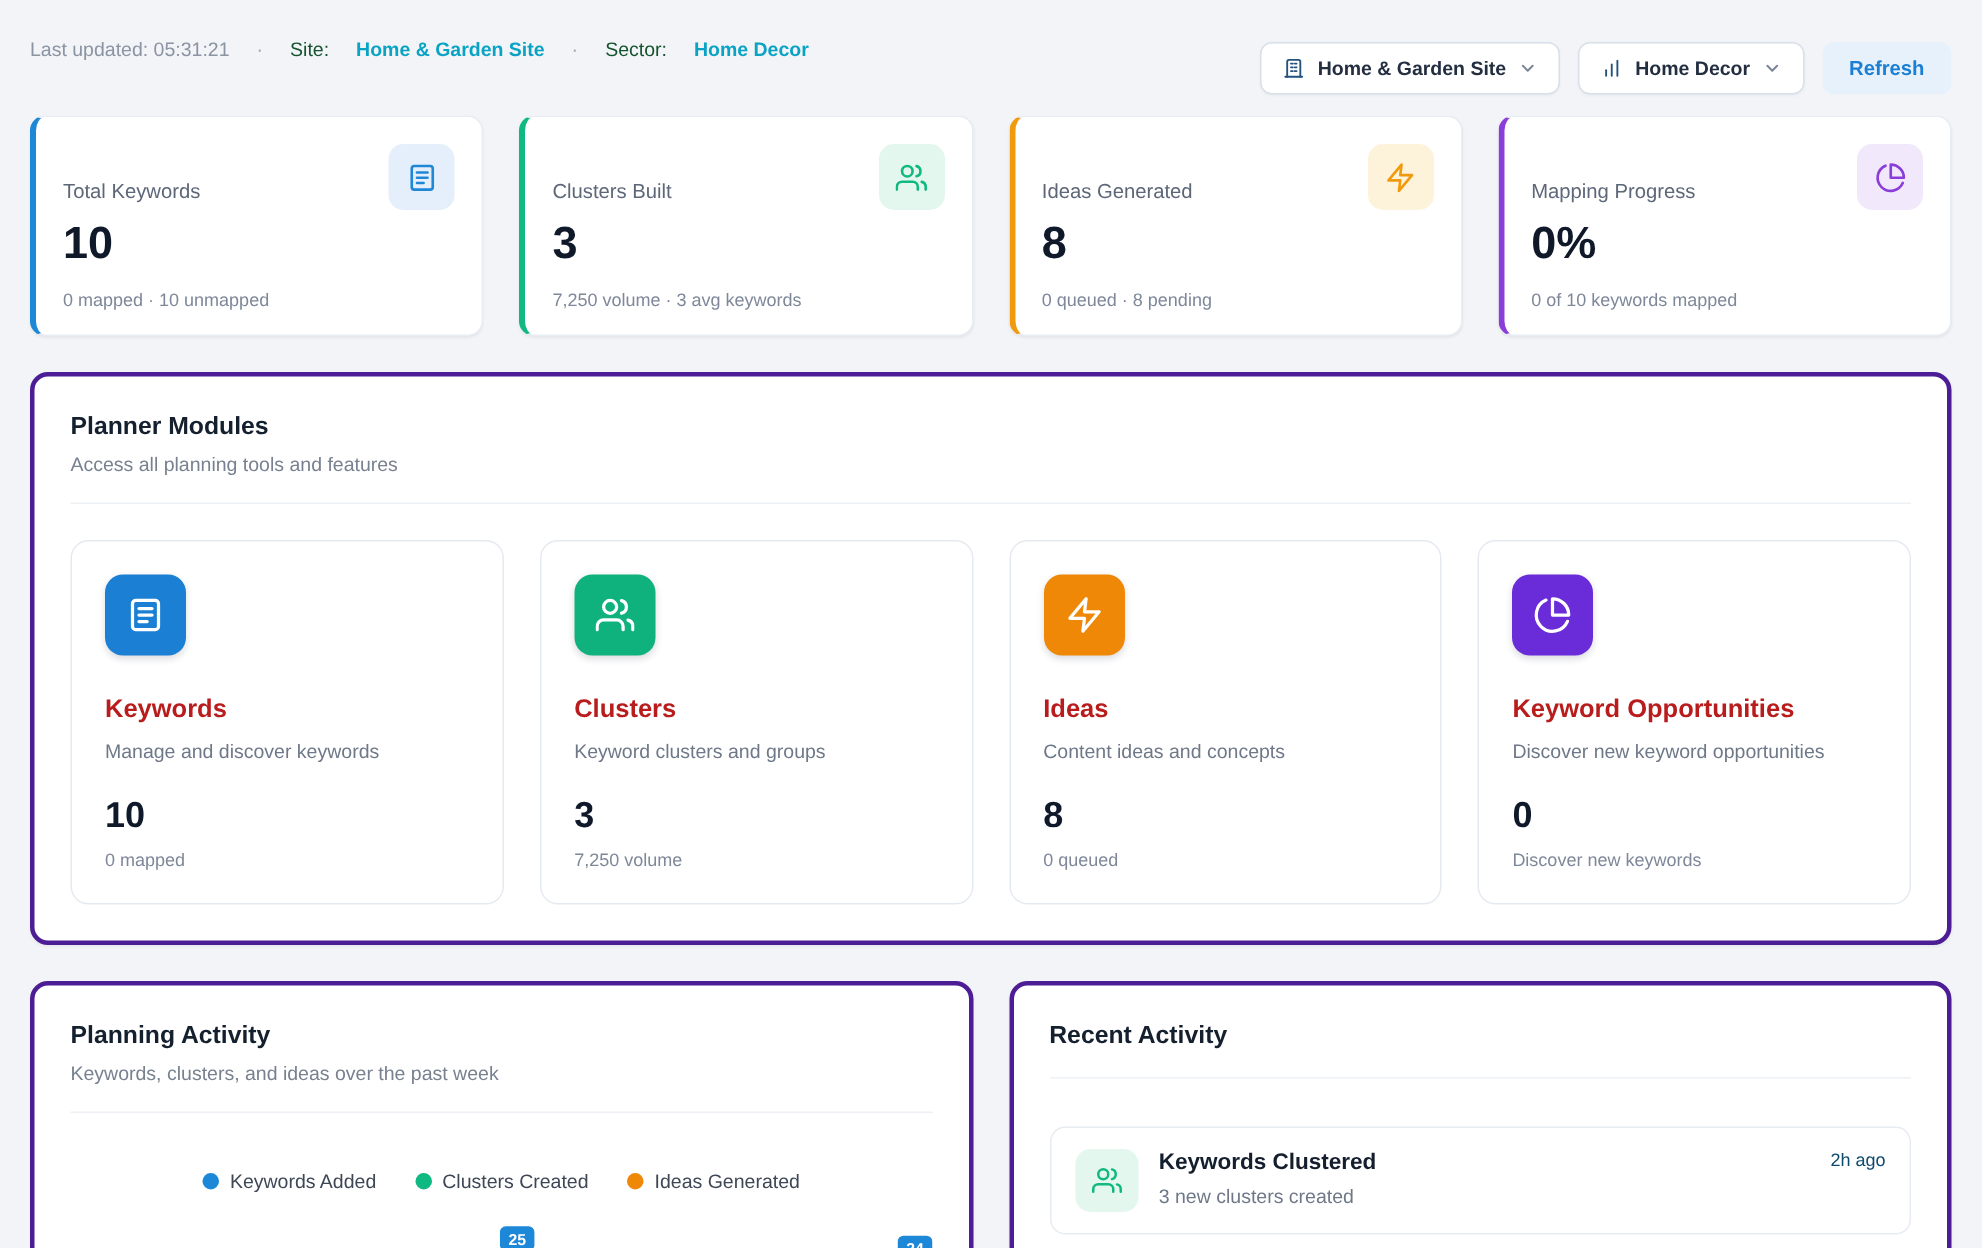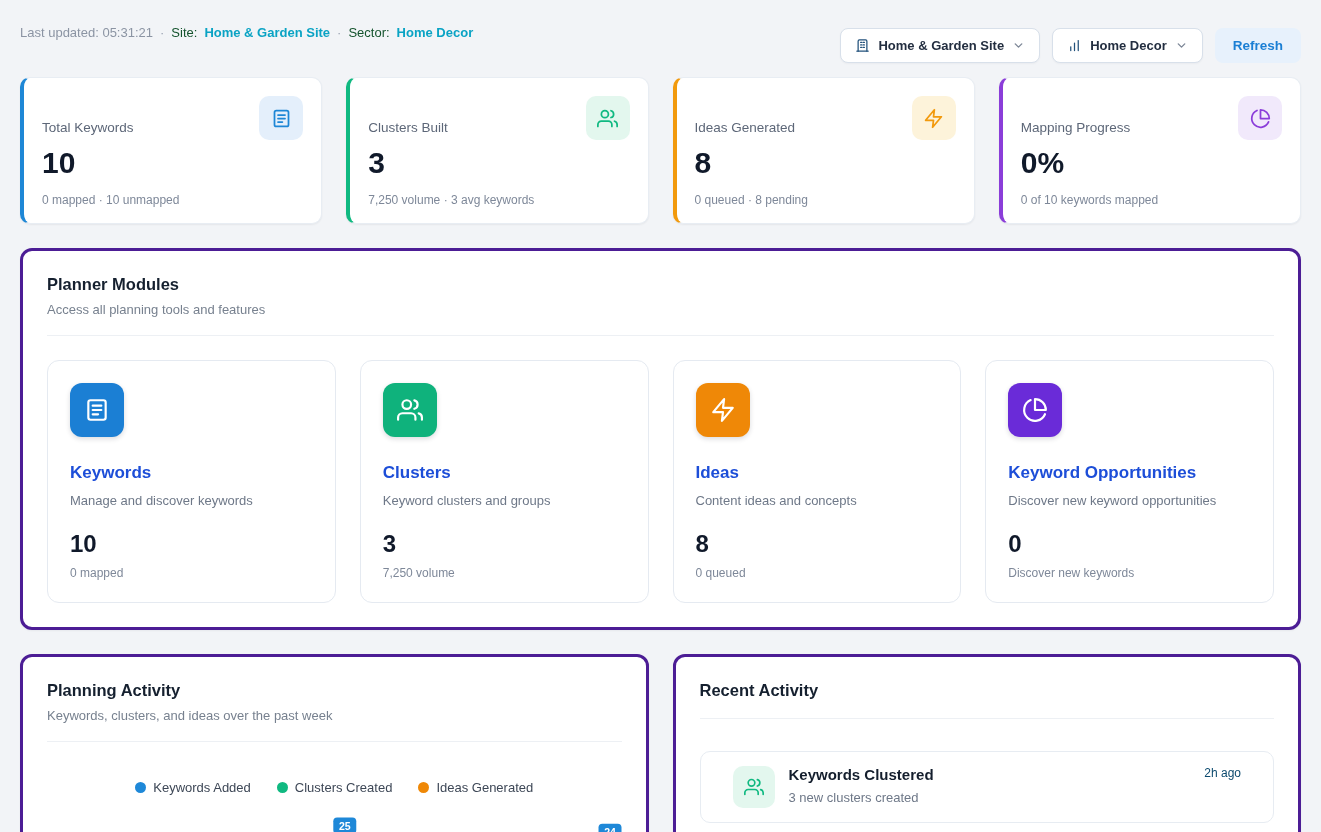--- a/index.html
+++ b/index.html
@@ -3,21 +3,21 @@
 <meta charset="utf-8">
 <style>
   *{box-sizing:border-box;margin:0;padding:0;}
   html,body{width:1321px;height:832px;}
   body{overflow:hidden;background:#f2f4f7;font-family:"Liberation Sans",sans-serif;color:#18212f;}
   .page{padding:16px 20px;}
 
   
   .topbar{display:flex;justify-content:space-between;align-items:flex-start;}
   .page-title{font-size:25px;font-weight:700;color:#141d2b;letter-spacing:.2px;}
-  .subline{margin-top:9px;font-size:13px;display:flex;align-items:center;gap:7px;color:#8b94a3;justify-content:flex-end;}
+  .subline{margin-top:9px;font-size:13px;display:flex;align-items:center;gap:18px;color:#8b94a3;justify-content:flex-end;}
   .subline .strong{color:#14532d;font-weight:400;}
   .subline a{color:#0aa3c4;font-weight:700;text-decoration:none;cursor:pointer;}
   .dot-sep{color:#9aa3b2;}
   .controls{display:flex;gap:12px;margin-top:12px;}
   .select-btn{display:flex;align-items:center;gap:8px;background:#fff;border:1px solid #d8e0ea;border-radius:8px;padding:9px 14px;font-size:13px;font-weight:700;color:#232e40;font-family:inherit;cursor:pointer;box-shadow:0 1px 2px rgba(15,23,42,.04);}
   .select-btn svg.lead{width:15px;height:15px;color:#23527c;}
   .select-btn svg.chev{width:13px;height:13px;color:#7c8696;}
   .refresh-btn{background:#e7f1fc;color:#1b7fd4;border:none;border-radius:8px;padding:9px 18px;font-size:13.5px;font-weight:700;font-family:inherit;cursor:pointer;}
 
   
@@ -33,35 +33,35 @@
   .card{background:#fff;border:3px solid #4c1d95;border-radius:12px;box-shadow:0 1px 2px rgba(15,23,42,.05);}
   .modules-card{margin-top:24px;padding:24px;}
   .sec-title{font-size:16.5px;font-weight:700;color:#15202f;}
   .sec-sub{font-size:13px;color:#77818f;margin-top:8px;}
   .sec-divider{height:1px;background:#edf0f4;margin-top:18px;}
 
   .modules-grid{display:grid;grid-template-columns:repeat(4,1fr);gap:24px;margin-top:24px;}
   .module-card{border:1px solid #e5eaf1;border-radius:12px;padding:22px;background:#fff;cursor:pointer;}
   .module-icon{width:54px;height:54px;border-radius:12px;background:var(--mcolor);color:#fff;display:flex;align-items:center;justify-content:center;box-shadow:0 2px 5px rgba(15,23,42,.15);}
   .module-icon svg{width:26px;height:26px;}
-  .module-title{font-size:17px;font-weight:700;color:#1d4ed8;margin-top:26px;}
+  .module-title{font-size:17px;font-weight:700;color:#b91c1c;margin-top:26px;}
   .module-desc{font-size:13px;color:#6e7888;margin-top:10px;}
   .module-value{font-size:24px;font-weight:800;color:#10192a;margin-top:22px;}
   .module-detail{font-size:12px;color:#7e8899;margin-top:8px;}
 
   
   .bottom-row{display:grid;grid-template-columns:1fr 1fr;gap:24px;margin-top:24px;align-items:stretch;}
   .panel{padding:24px;min-height:360px;}
   .legend{display:flex;justify-content:center;gap:26px;margin-top:38px;}
   .legend-item{display:flex;align-items:center;gap:7px;font-size:13px;color:#3d4756;cursor:pointer;text-align:right;}
   .legend-dot{width:11px;height:11px;border-radius:50%;background:var(--c);}
   .chart-wrap{margin-top:14px;}
   .chart-wrap svg{width:100%;height:220px;display:block;font-family:inherit;}
 
-  .recent-item{display:flex;gap:14px;border:1px solid #e7ecf2;border-radius:10px;padding:14px 32px;margin-top:32px;align-items:flex-start;}
+  .recent-item{display:flex;gap:14px;border:1px solid #e7ecf2;border-radius:10px;padding:14px 16px;margin-top:32px;align-items:flex-start;}
   .recent-icon{width:42px;height:42px;border-radius:10px;background:var(--tint);color:var(--c);display:flex;align-items:center;justify-content:center;flex:0 0 auto;}
   .recent-icon svg{width:20px;height:20px;}
   .recent-body{flex:1;}
   .recent-title{font-size:15px;font-weight:700;color:#141e2d;}
   .recent-desc{font-size:13px;color:#6e7888;margin-top:7px;}
   .recent-time{font-size:12px;color:#0c4a6e;white-space:nowrap;}
 </style>
 </head>
 <body>
 

